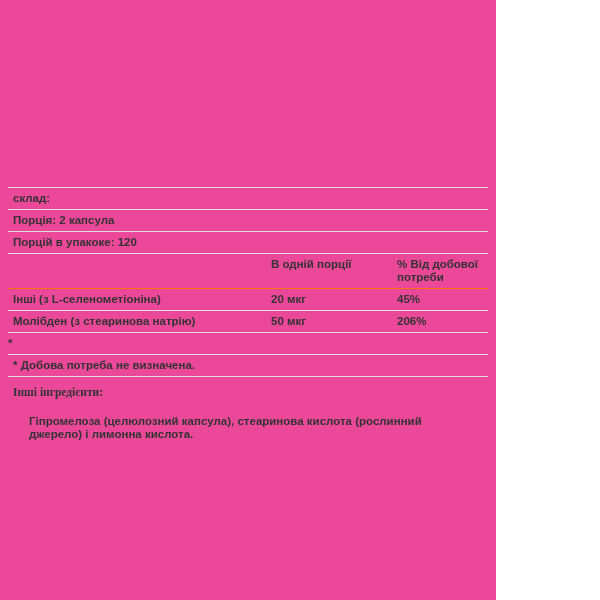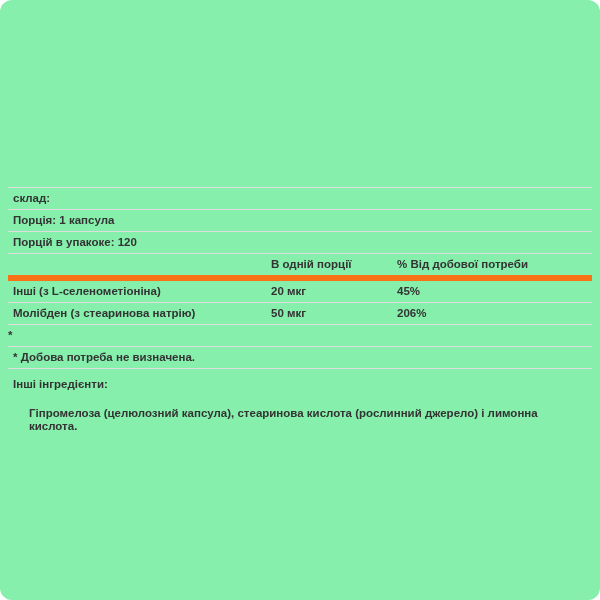--- a/index.html
+++ b/index.html
@@ -6,24 +6,23 @@
     margin: 0;
     padding: 0;
     background: #ffffff;
     width: 600px;
     height: 600px;
     overflow: hidden;
     font-family: "Liberation Sans", sans-serif;
   }
   .page {
     position: relative;
-    width: 600px;
+    width: 496px;
     height: 600px;
-    background: #86efac;
-    border-radius: 12px;
+    background: #ec4899;
   }
   .facts-wrap {
     position: absolute;
     top: 187px;
     left: 8px;
     right: 8px;
     color: #333333;
     font-weight: 700;
     font-size: 11.5px;
     line-height: 13px;
@@ -31,27 +30,28 @@
   .facts {
     border-top: 1px solid #dedede;
   }
   .frow {
     display: grid;
     grid-template-columns: 263px 126px auto;
     padding: 4px 0;
     border-bottom: 1px solid #dedede;
   }
   .frow .cell-name { padding-left: 5px; }
-  .frow.header-row { border-bottom: 6px solid #f97316; }
+  .frow.header-row { border-bottom: 1px solid #f97316; }
   .other {
     margin-top: 9px;
   }
   .other-title {
     padding-left: 5px;
     margin: 0 0 13px 0;
+    font-family: Liberation Serif, serif;
   }
   .other-text {
     padding-left: 5px;
     margin: 16px;
   }
 </style>
 </head>
 <body>
 
 <div class="page">
@@ -59,21 +59,21 @@
 
     <div class="facts">
 
       <div class="frow">
         <div class="cell-name">склад:</div>
         <div></div>
         <div></div>
       </div>
 
       <div class="frow">
-        <div class="cell-name">Порція: 1 капсула</div>
+        <div class="cell-name">Порція: 2 капсула</div>
         <div></div>
         <div></div>
       </div>
 
       <div class="frow">
         <div class="cell-name">Порцій в упакоке: 120</div>
         <div></div>
         <div></div>
       </div>
 

